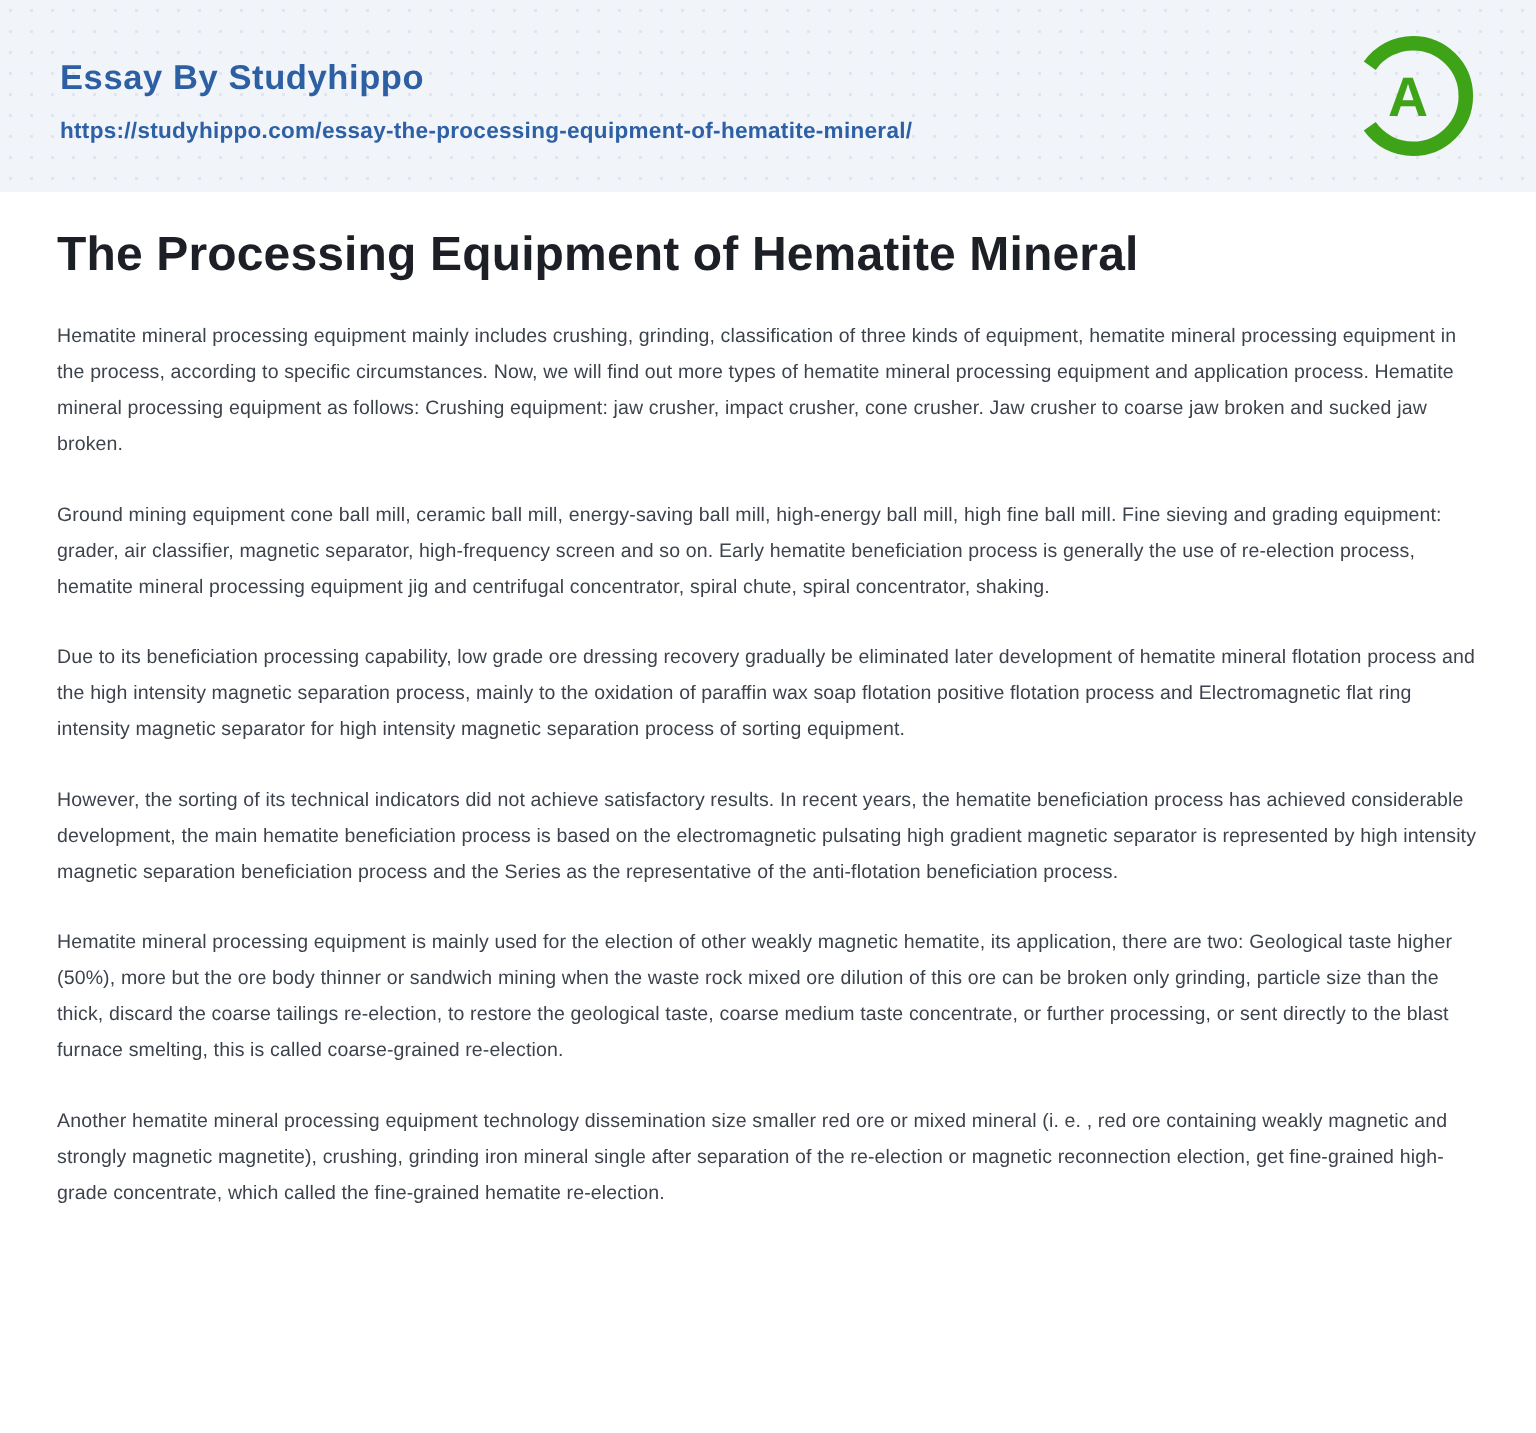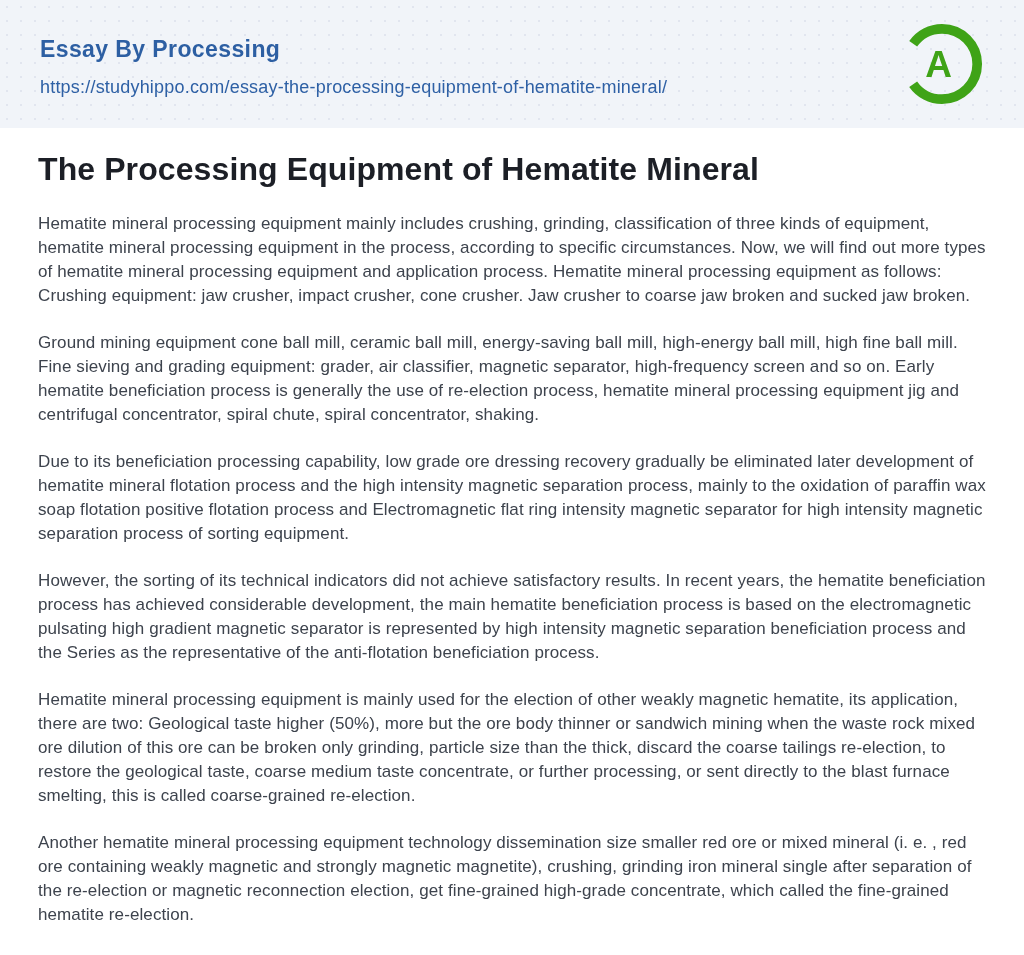--- a/index.html
+++ b/index.html
@@ -26,22 +26,22 @@
   .header-text-block { padding-top: 6px; }
   .site-title {
     color: #2d5fa3;
     font-size: 23px;
     font-weight: 700;
     letter-spacing: 0.4px;
     margin-bottom: 14px;
   }
   .site-url {
     color: #2e60a5;
-    font-size: 18px;
-    font-weight: 400;
+    font-size: 15px;
+    font-weight: 700;
     letter-spacing: 0.2px;
     text-decoration: none;
     display: inline-block;
     cursor: pointer;
   }
   .logo-wrap {
     width: 88px;
     height: 88px;
     flex: 0 0 auto;
     position: relative;
@@ -59,33 +59,33 @@
   .page-title {
     color: #1c1f26;
     font-size: 32px;
     font-weight: 700;
     letter-spacing: 0.1px;
     line-height: 1.2;
     margin-bottom: 24px;
   }
   .body-para {
     color: #3d434d;
-    font-size: 17px;
+    font-size: 13px;
     line-height: 24px;
     letter-spacing: 0.1px;
     margin-bottom: 23px;
     max-width: 948px;
   }
 </style>
 </head>
 <body>
 
 <header class="page-header">
   <div class="header-text-block">
-    <div class="site-title">Essay By Processing</div>
+    <div class="site-title">Essay By Studyhippo</div>
     <a class="site-url">https://studyhippo.com/essay-the-processing-equipment-of-hematite-mineral/</a>
   </div>
   <div class="logo-wrap">
     <svg viewBox="0 0 100 100" aria-hidden="true">
       <circle cx="50" cy="50" r="40" fill="none" stroke="#3fa317" stroke-width="11" pathLength="360" stroke-dasharray="290 70" stroke-dashoffset="-215" stroke-linecap="butt"></circle>
       <text x="31" y="65" class="logo-letter">A</text>
     </svg>
   </div>
 </header>
 

